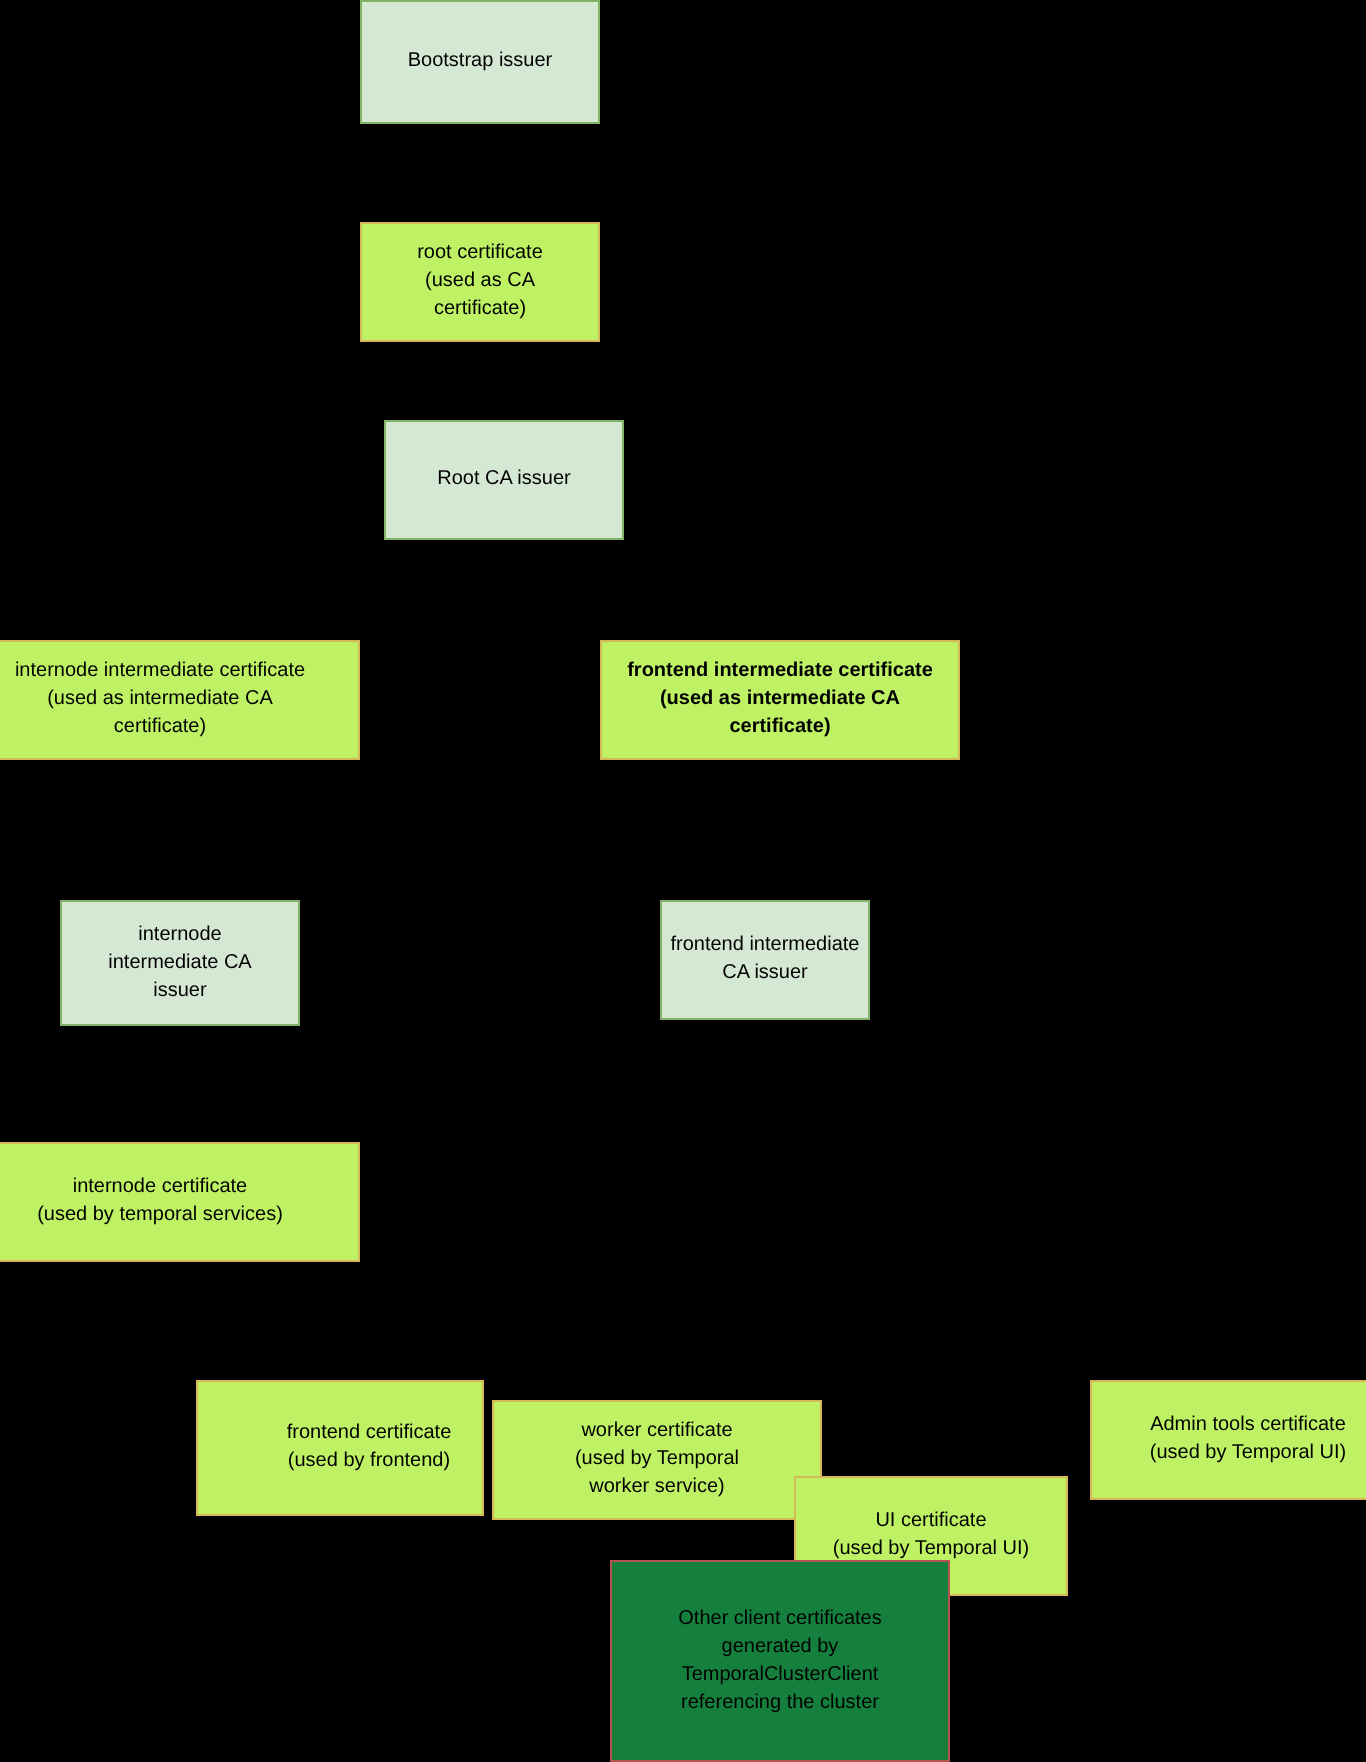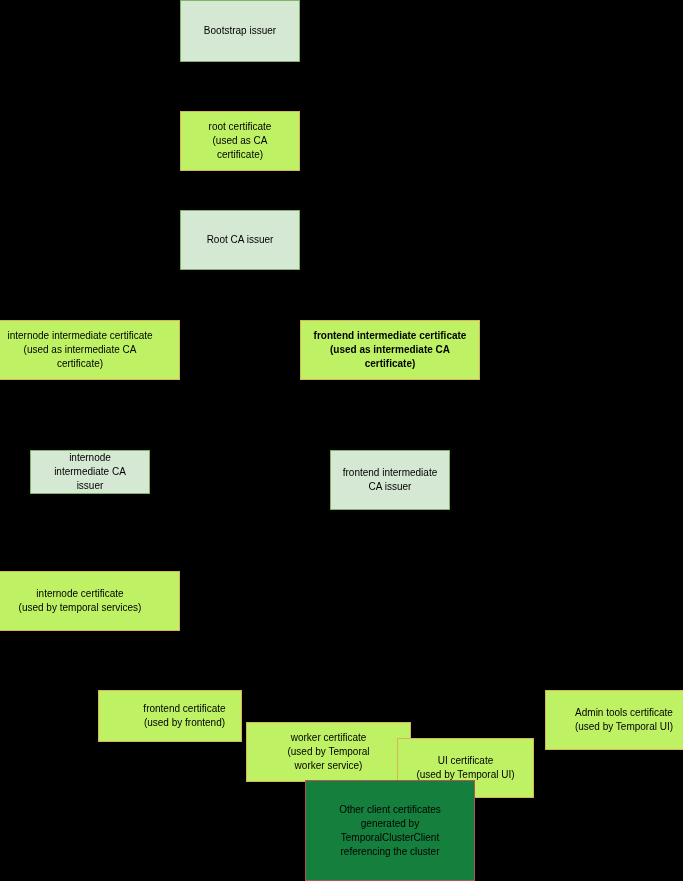--- a/index.html
+++ b/index.html
@@ -74,44 +74,44 @@
   <div class="edge edge-v" style="left:624px; top:665px; height:25px;"></div>
 
   <div class="edge edge-v" style="left:390px; top:750px; height:30px;"></div>
 
   <div class="node node-issuer" style="left:180px; top:0px; width:120px; height:62px;">Bootstrap issuer</div>
 
   <div class="node node-cert-pale" style="left:180px; top:111px; width:120px; height:60px;">root certificate
 (used as CA
 certificate)</div>
 
-  <div class="node node-issuer" style="left:180px; top:210px; width:120px; height:60px;">Root CA issuer</div>
+  <div class="node node-issuer" style="left:192px; top:210px; width:120px; height:60px;">Root CA issuer</div>
 
   <div class="node node-cert-pale" style="left:-20px; top:320px; width:200px; height:60px;">internode intermediate certificate
 (used as intermediate CA
 certificate)</div>
 
   <div class="node node-cert-pale" style="left:300px; top:320px; width:180px; height:60px;font-weight:bold;">frontend intermediate certificate
 (used as intermediate CA
 certificate)</div>
 
-  <div class="node node-issuer" style="left:30px; top:450px; width:120px; height:44px;">internode
+  <div class="node node-issuer" style="left:30px; top:450px; width:120px; height:63px;">internode
 intermediate CA
 issuer</div>
 
-  <div class="node node-issuer" style="left:330px; top:450px; width:120px; height:60px;">frontend intermediate
+  <div class="node node-issuer" style="left:330px; top:450px; width:105px; height:60px;">frontend intermediate
 CA issuer</div>
 
   <div class="node node-cert-pale" style="left:-20px; top:571px; width:200px; height:60px;">internode certificate
 (used by temporal services)</div>
 
-  <div class="node node-cert-pale" style="left:98px; top:690px; width:144px; height:52px;padding-left:33px;">frontend certificate
+  <div class="node node-cert-pale" style="left:98px; top:690px; width:144px; height:68px;padding-left:33px;">frontend certificate
 (used by frontend)</div>
 
-  <div class="node node-cert-pale" style="left:246px; top:722px; width:165px; height:60px;">worker certificate
+  <div class="node node-cert-pale" style="left:246px; top:700px; width:165px; height:60px;">worker certificate
 (used by Temporal
 worker service)</div>
 
   <div class="node node-cert-pale" style="left:397px; top:690px; width:137px; height:60px;margin-top:48px;">UI certificate
 (used by Temporal UI)</div>
 
   <div class="node node-cert-pale" style="left:545px; top:690px; width:158px; height:60px;">Admin tools certificate
 (used by Temporal UI)</div>
 
   <div class="node node-other" style="left:305px; top:780px; width:170px; height:101px;">Other client certificates

